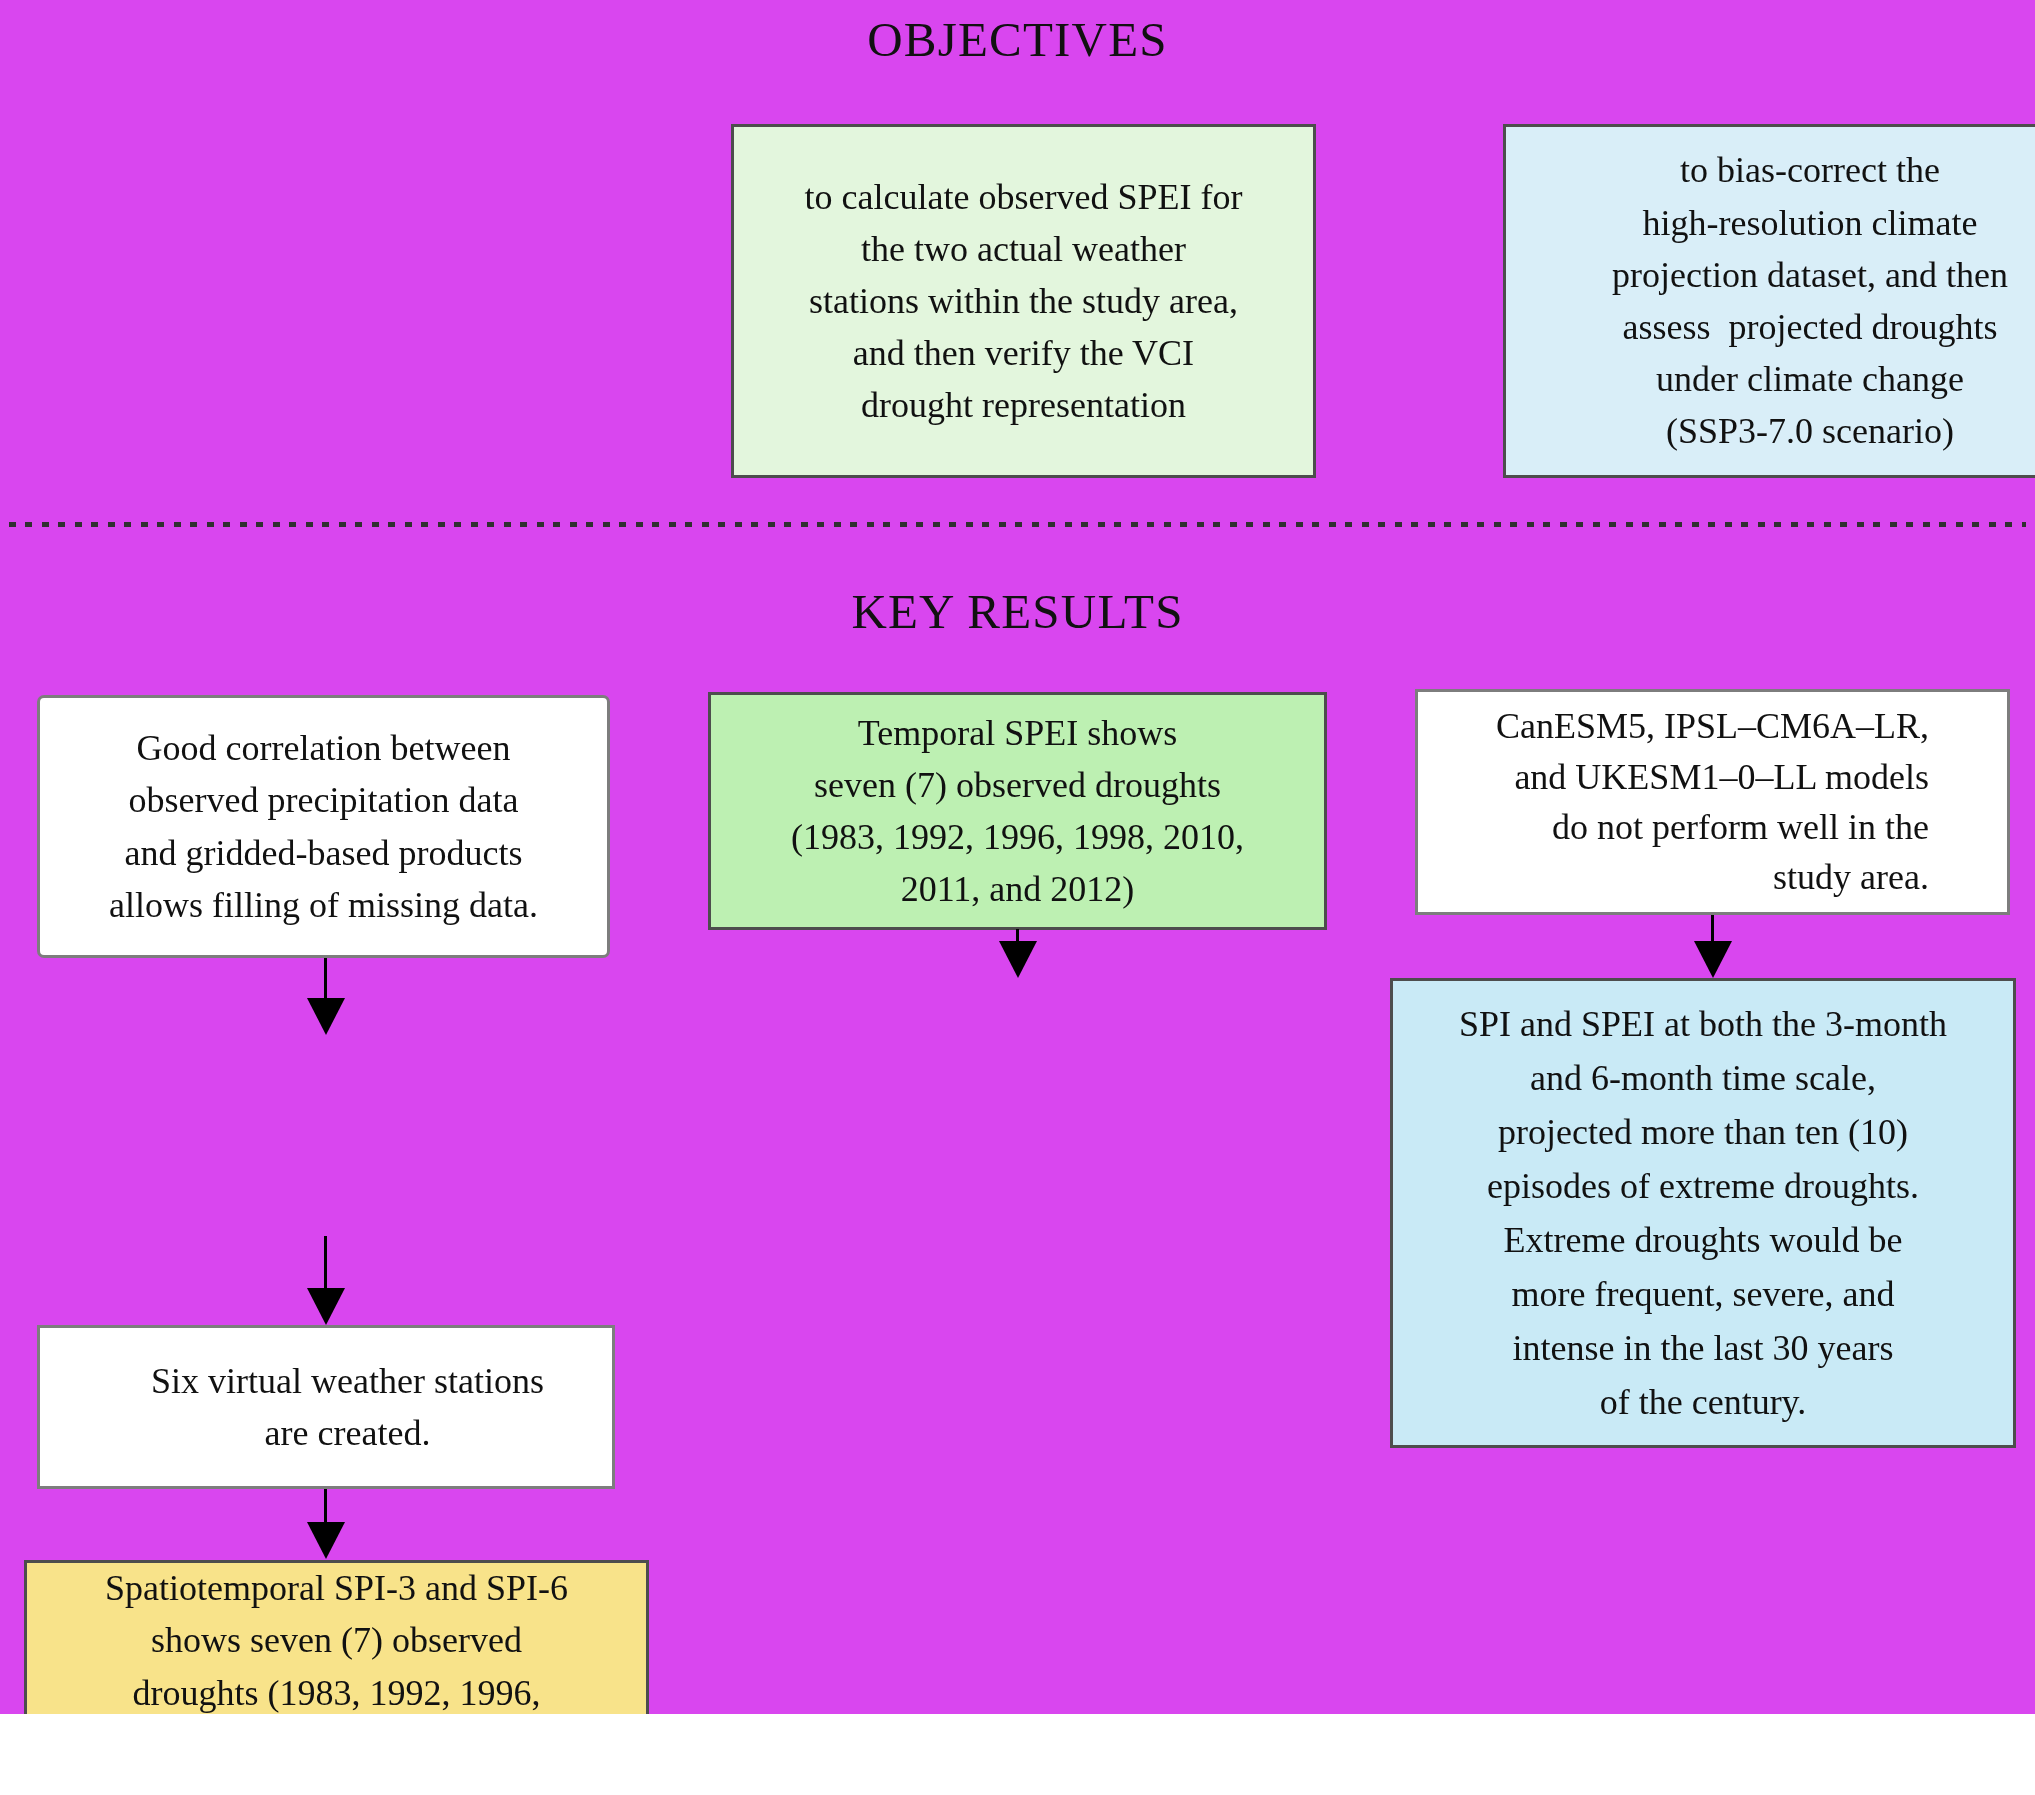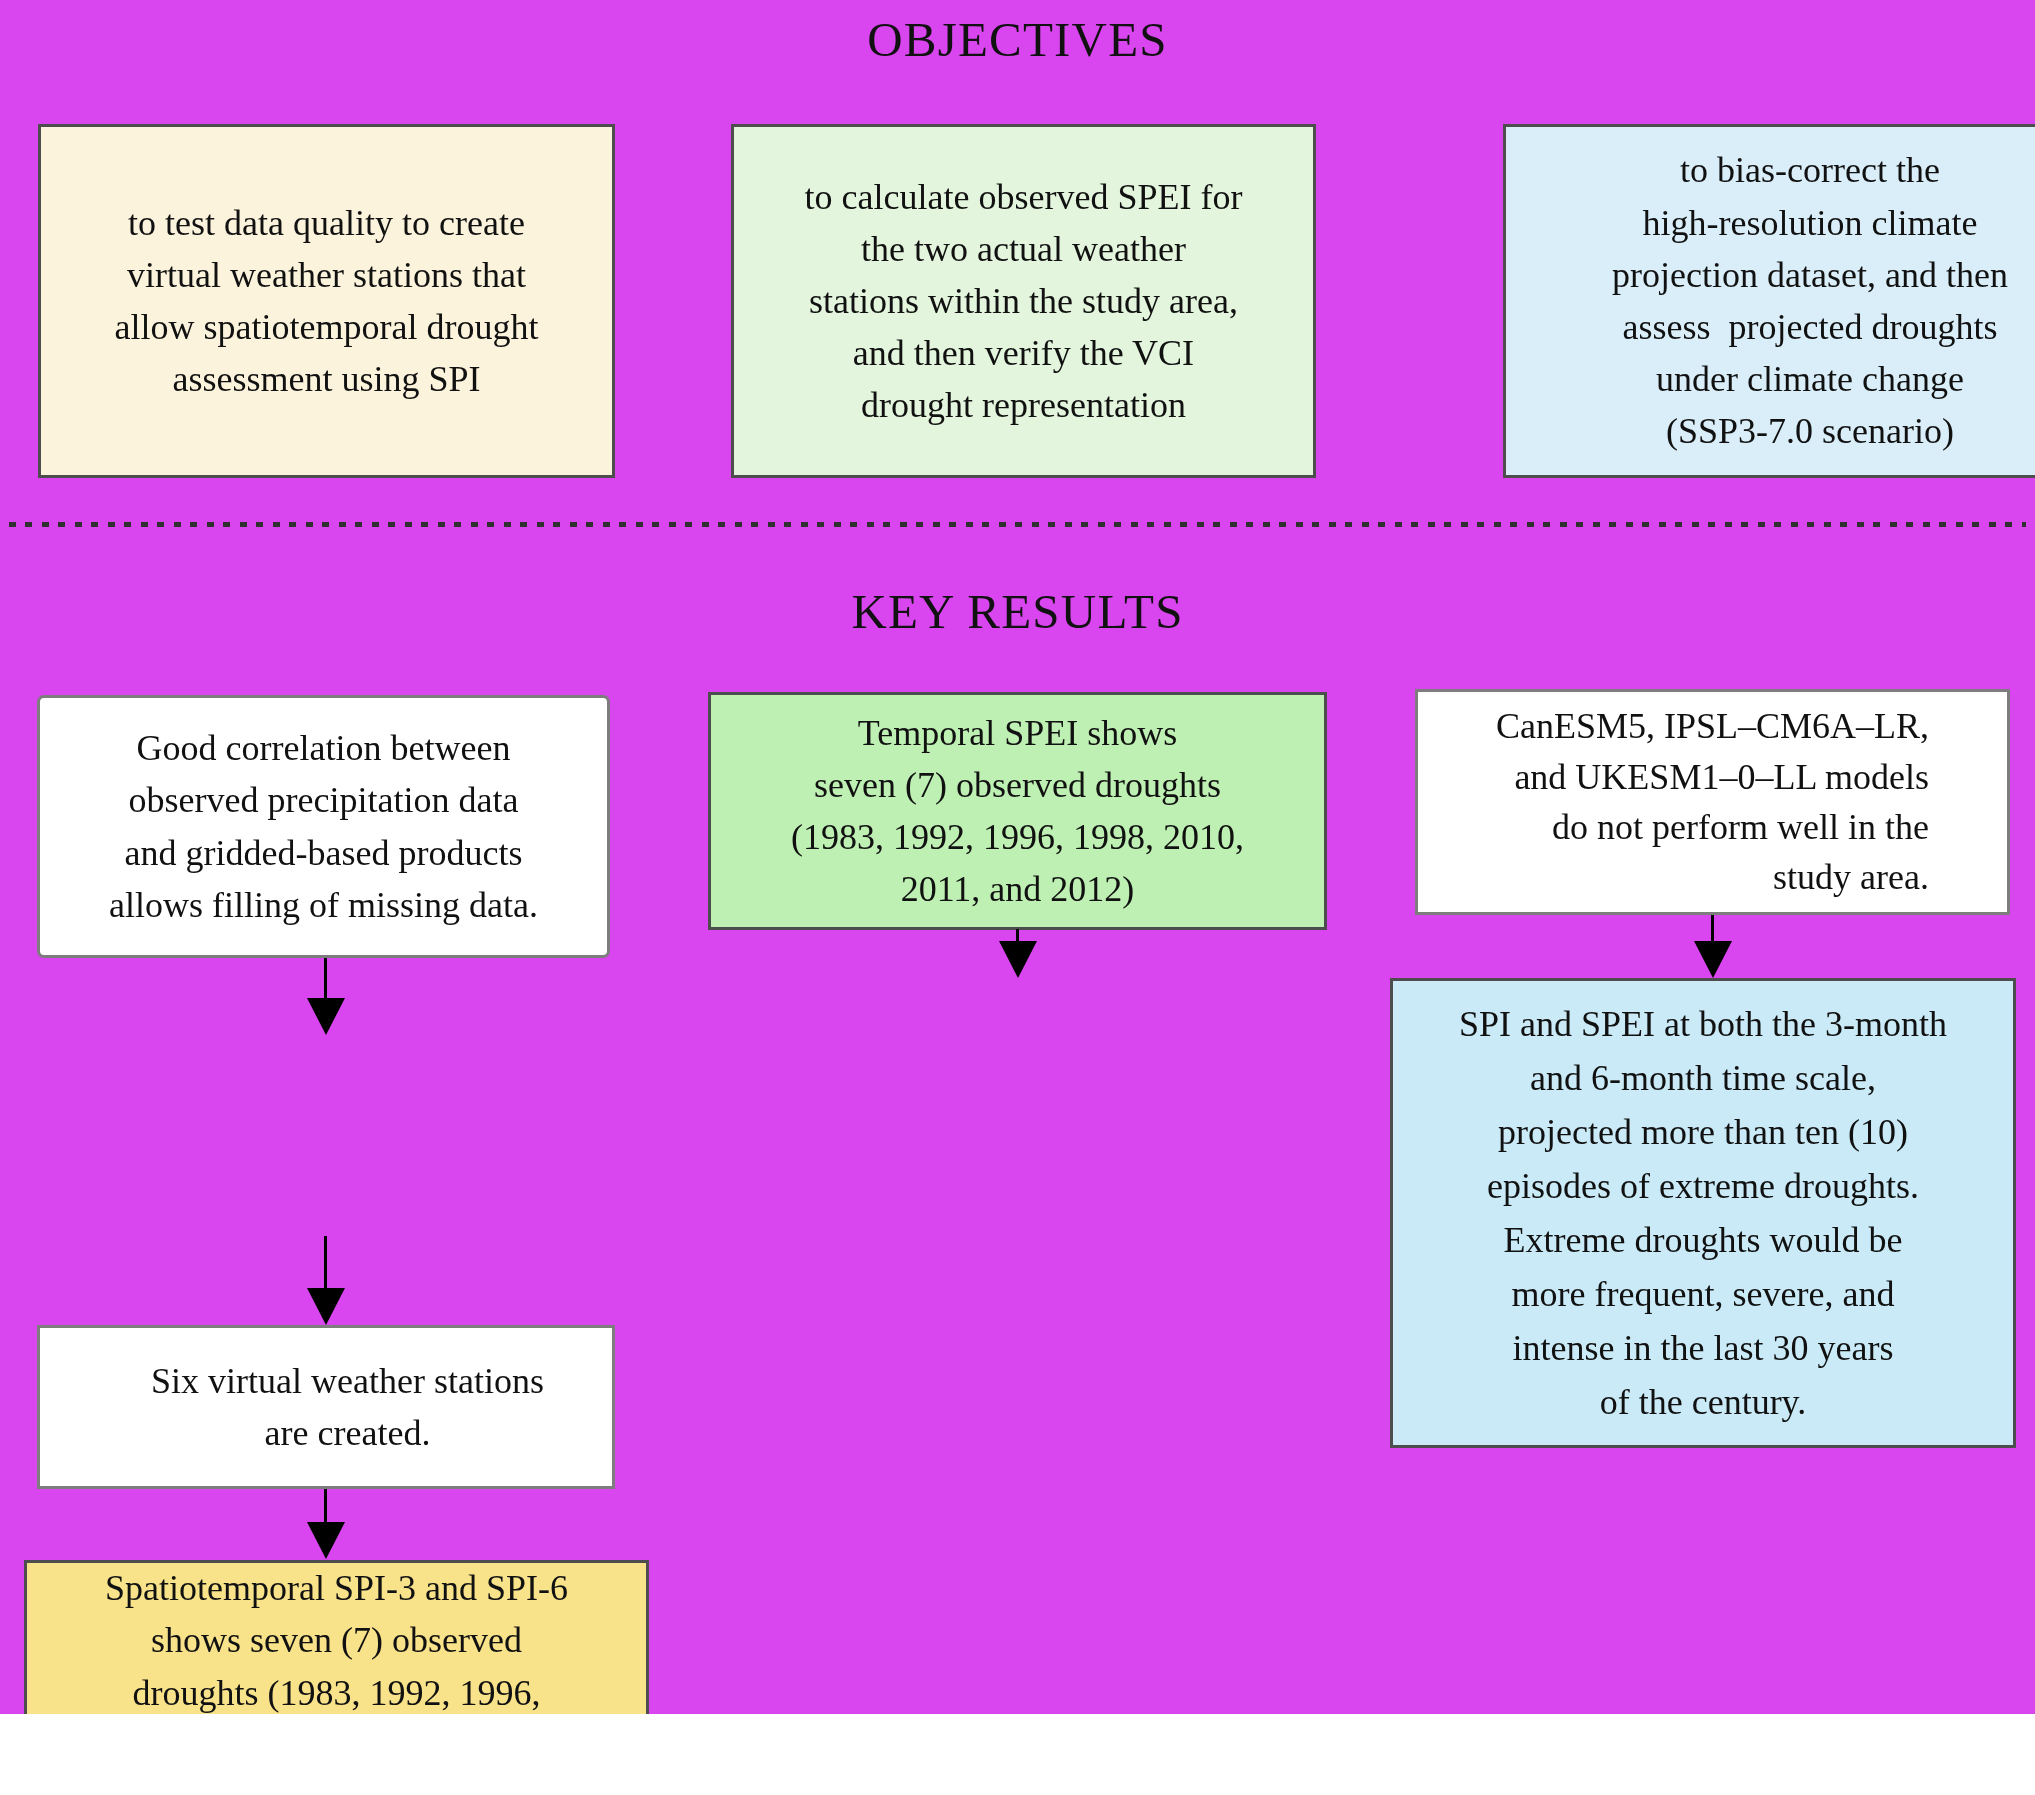--- a/index.html
+++ b/index.html
@@ -94,26 +94,20 @@
   .arrow-m1 { left: 998px; top: 929px; height: 49px;  }
   .arrow-r1 { left: 1693px; top: 915px; height: 63px; }
 </style>
 </head>
 <body>
 
 <div class="canvas">
 
   <div class="section-title objectives-title">OBJECTIVES</div>
 
-  <div class="box obj-1" style="background-color: rgb(251, 243, 219);">
-    <div class="box-text">to test data quality to create
-virtual weather stations that
-allow spatiotemporal drought
-assessment using SPI</div>
-  </div>
 
   <div class="box obj-2" style="background-color: rgb(227, 246, 221); justify-content: center;">
     <div class="box-text">to calculate observed SPEI for
 the two actual weather
 stations within the study area,
 and then verify the VCI
 drought representation</div>
   </div>
 
   <div class="box obj-3" style="background-color: rgb(217, 238, 248);">

